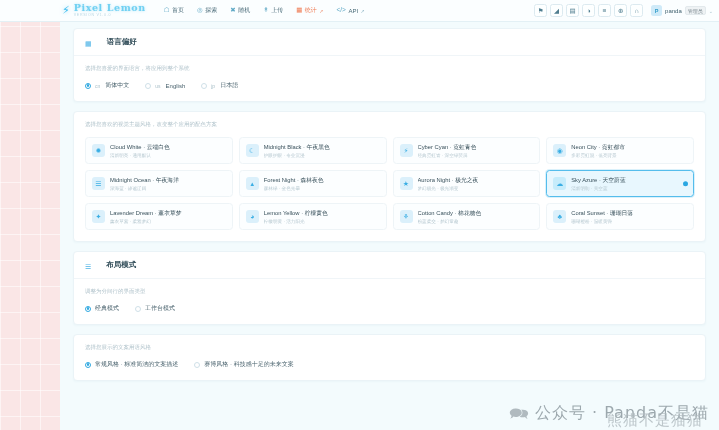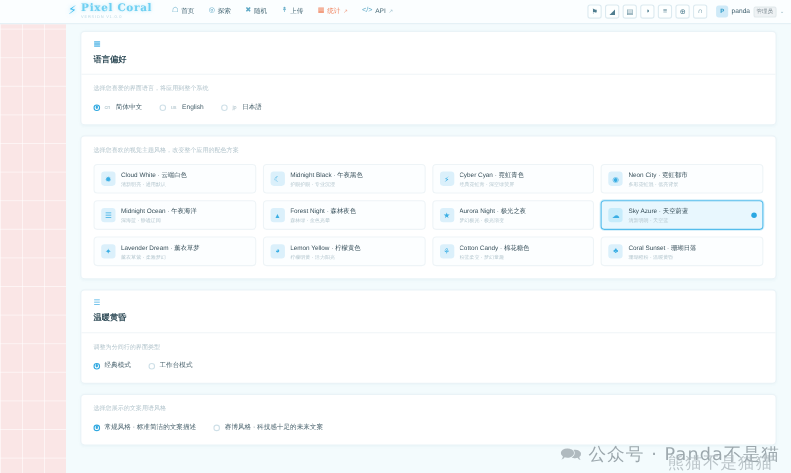--- a/index.html
+++ b/index.html
@@ -120,24 +120,23 @@
   }
 
   .card {
     background: #ffffff;
     border: 1px solid #eaf3f7;
     border-radius: 4px;
     margin-bottom: 9px;
     box-shadow: 0 1px 2px rgba(100,150,170,.05);
   }
   .card-head {
-    display: flex; align-items: flex-start; gap: 5px;
+    display: flex; align-items: flex-end; gap: 15px;
     padding: 8px 11px;
     border-bottom: 1px solid #f0f5f8;
-    flex-direction: column;
   }
   .card-head .chi { font-size: 7px; color: #4fb4e6; line-height: 1; }
   .card-title { font-size: 7.5px; color: #2f4b57; font-weight: bold; }
   .card-body { padding: 9px 11px 11px 11px; }
   .card-desc { font-size: 5.5px; color: #b2c4cc; margin-bottom: 9px; }
 
   
   .radio-row { display: flex; align-items: center; gap: 16px; }
   .radio { display: flex; align-items: center; gap: 4px; cursor: pointer; }
   .dot {
@@ -231,21 +230,21 @@
 
 <div id="app">
 
   <div id="grid-gutter"></div>
 
   <div id="topbar">
 
     <div id="topbar-left">
       <span class="logo-bolt">⚡</span>
       <span class="logo-text-wrap">
-        <span class="logo-title">Pixel Coral</span>
+        <span class="logo-title">Pixel Lemon</span>
         <span class="logo-sub">VERSION V1.0.0</span>
       </span>
 
       <div id="nav">
         <div class="nav-item">
           <span class="ni">☖</span>
           <span>首页</span>
         </div>
         <div class="nav-item">
           <span class="ni">◎</span>
@@ -459,21 +458,21 @@
             </span>
           </div>
 
         </div>
       </div>
     </div>
 
     <div class="card">
       <div class="card-head">
         <span class="chi">☰</span>
-        <span class="card-title">温暖黄昏</span>
+        <span class="card-title">布局模式</span>
       </div>
       <div class="card-body">
         <div class="card-desc">调整为分间行的界面类型</div>
         <div class="radio-row">
           <div class="radio on">
             <span class="dot"></span>
             <span class="rlabel">经典模式</span>
           </div>
           <div class="radio">
             <span class="dot"></span>

